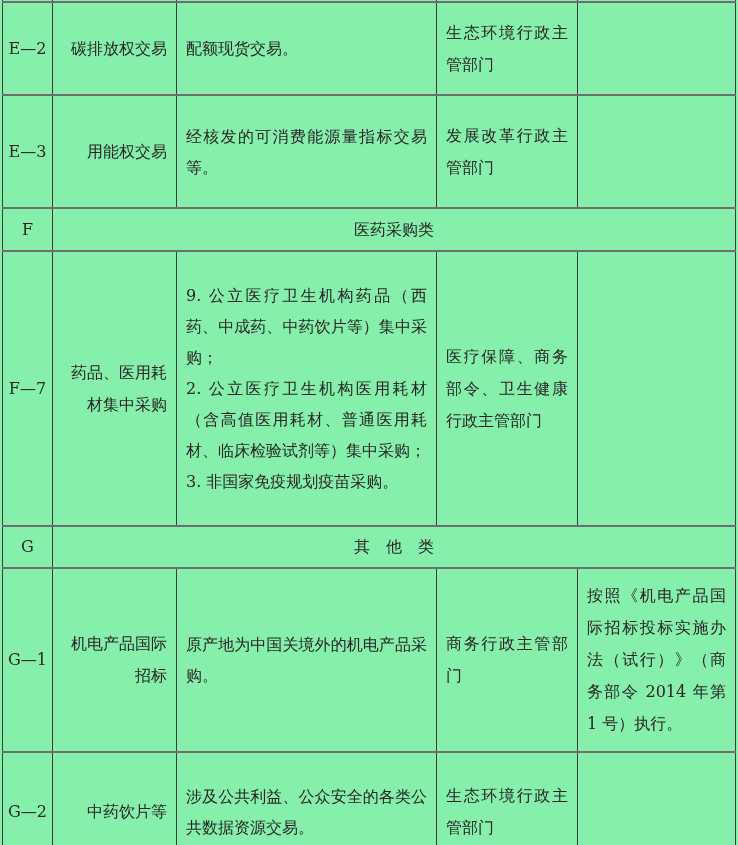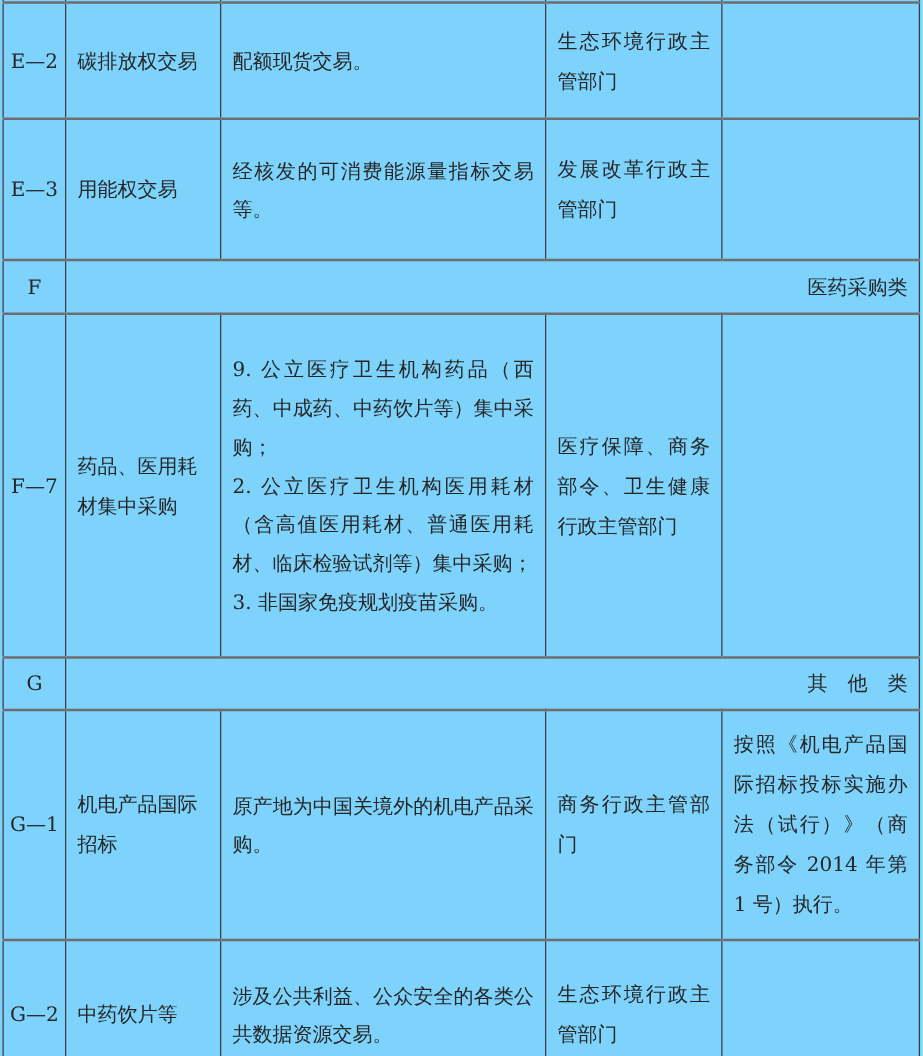--- a/index.html
+++ b/index.html
@@ -1,20 +1,20 @@
 <!DOCTYPE html>
 <html><head>
 <meta charset="utf-8">
 <style>
   html, body { margin: 0; padding: 0; }
   .page {
     position: relative;
     width: 738px;
     height: 845px;
-    background: #7dd3fc;
+    background: #86efac;
     overflow: hidden;
     font-family: "DejaVu Serif", "Liberation Serif", serif;
     color: #262626;
     text-decoration: underline;
   }
   table.doc-table {
     position: absolute;
     left: 2px;
     top: -10px;
     width: 733px;
@@ -26,29 +26,29 @@
     border-color: #6e6e6e #3c3c3c; 
     border-width: 2px 1px;
     font-size: 16px;
     line-height: 32px;
     vertical-align: middle;
     padding: 4px 9px;
     overflow: hidden;
   }
   tr.cut-top td, tr.cut-bottom td { padding: 0; }
   .c-code  { text-align: center; padding: 4px 2px; }
-  .c-name  { text-align: left; }
+  .c-name  { text-align: right; }
   .c-desc  {
     text-align: justify;
     white-space: pre-line;
     line-height: 31px;
   }
   .c-dept  { text-align: justify; }
   .c-notes { text-align: justify; }
-  .c-cat   { text-align: right; }
+  .c-cat   { text-align: center; }
   
   tr.cut-top    { height: 11px; }
   tr.r-e2       { height: 93px; }
   tr.r-e3       { height: 113px; }
   tr.r-f        { height: 43px; }
   tr.r-f1       { height: 275px; }
   tr.r-g        { height: 40px; }
   tr.r-g1       { height: 184px; }
   tr.r-g2       { height: 120px; }
   tr.cut-bottom { height: 20px; }

